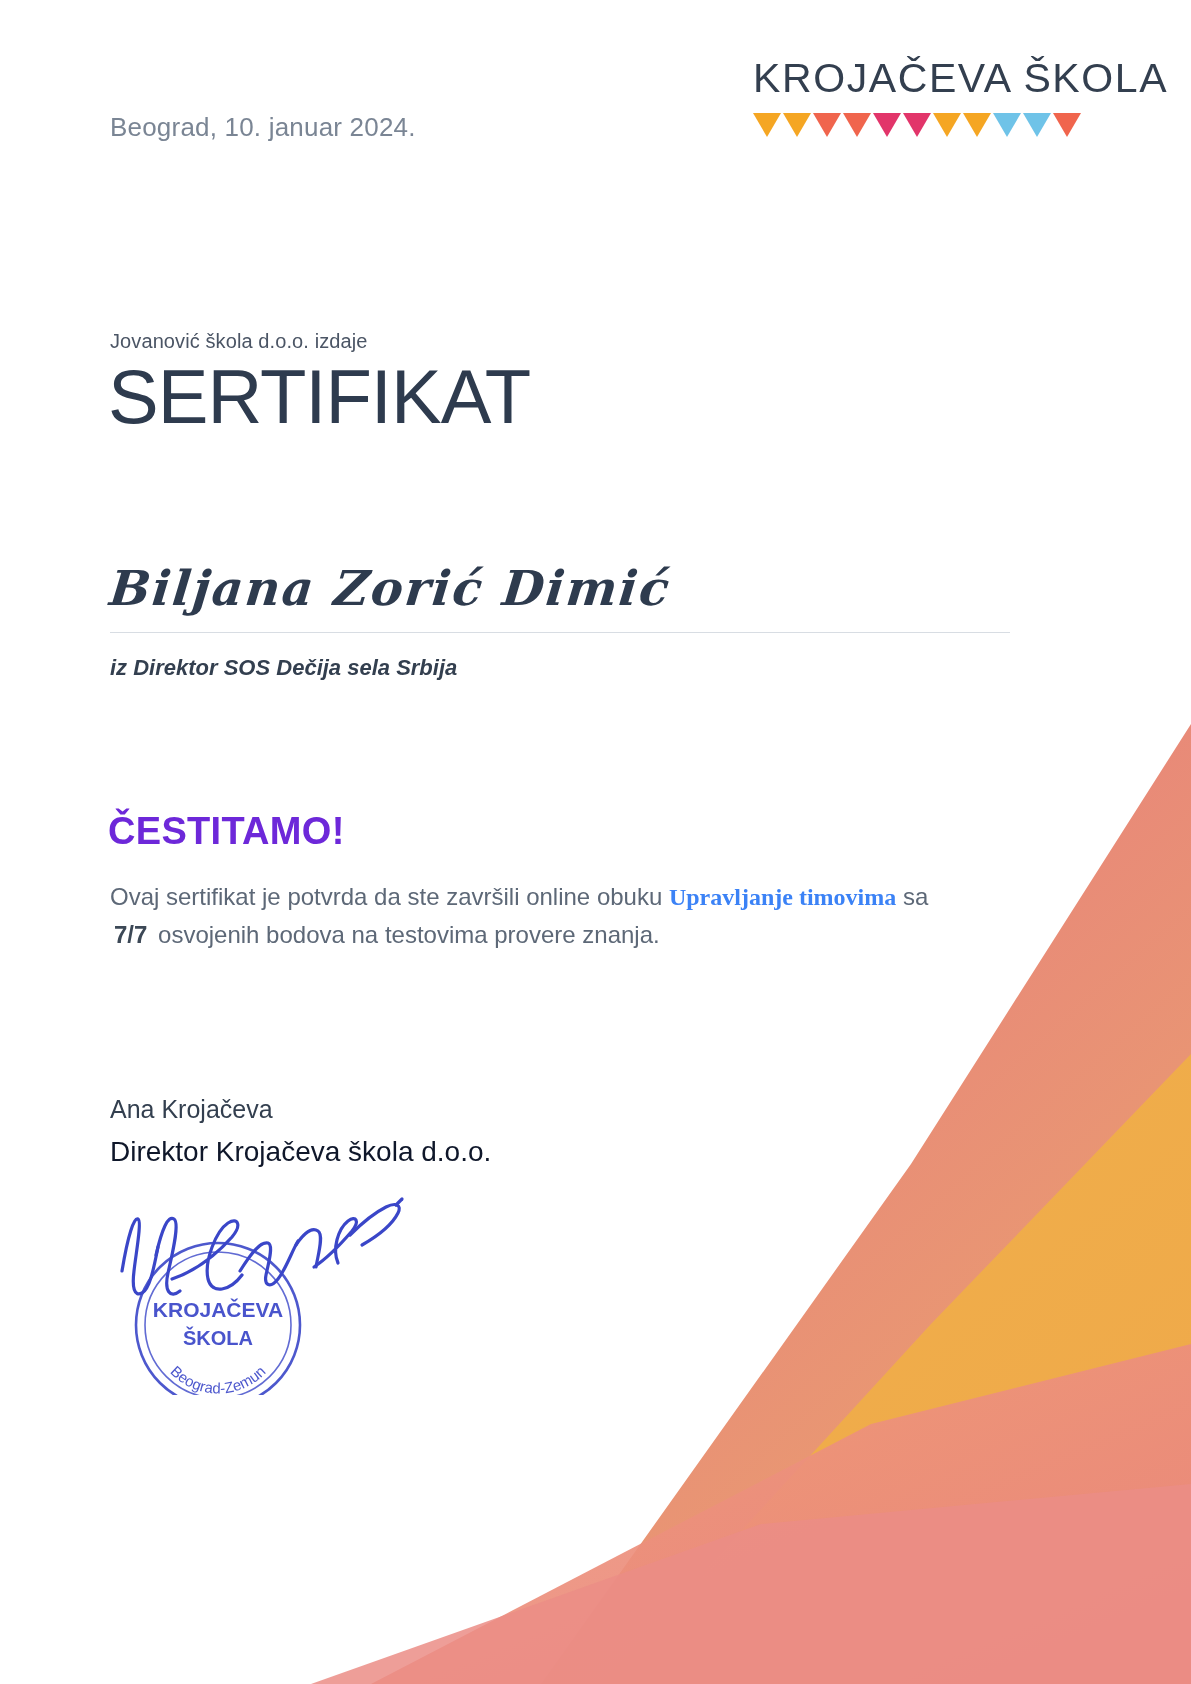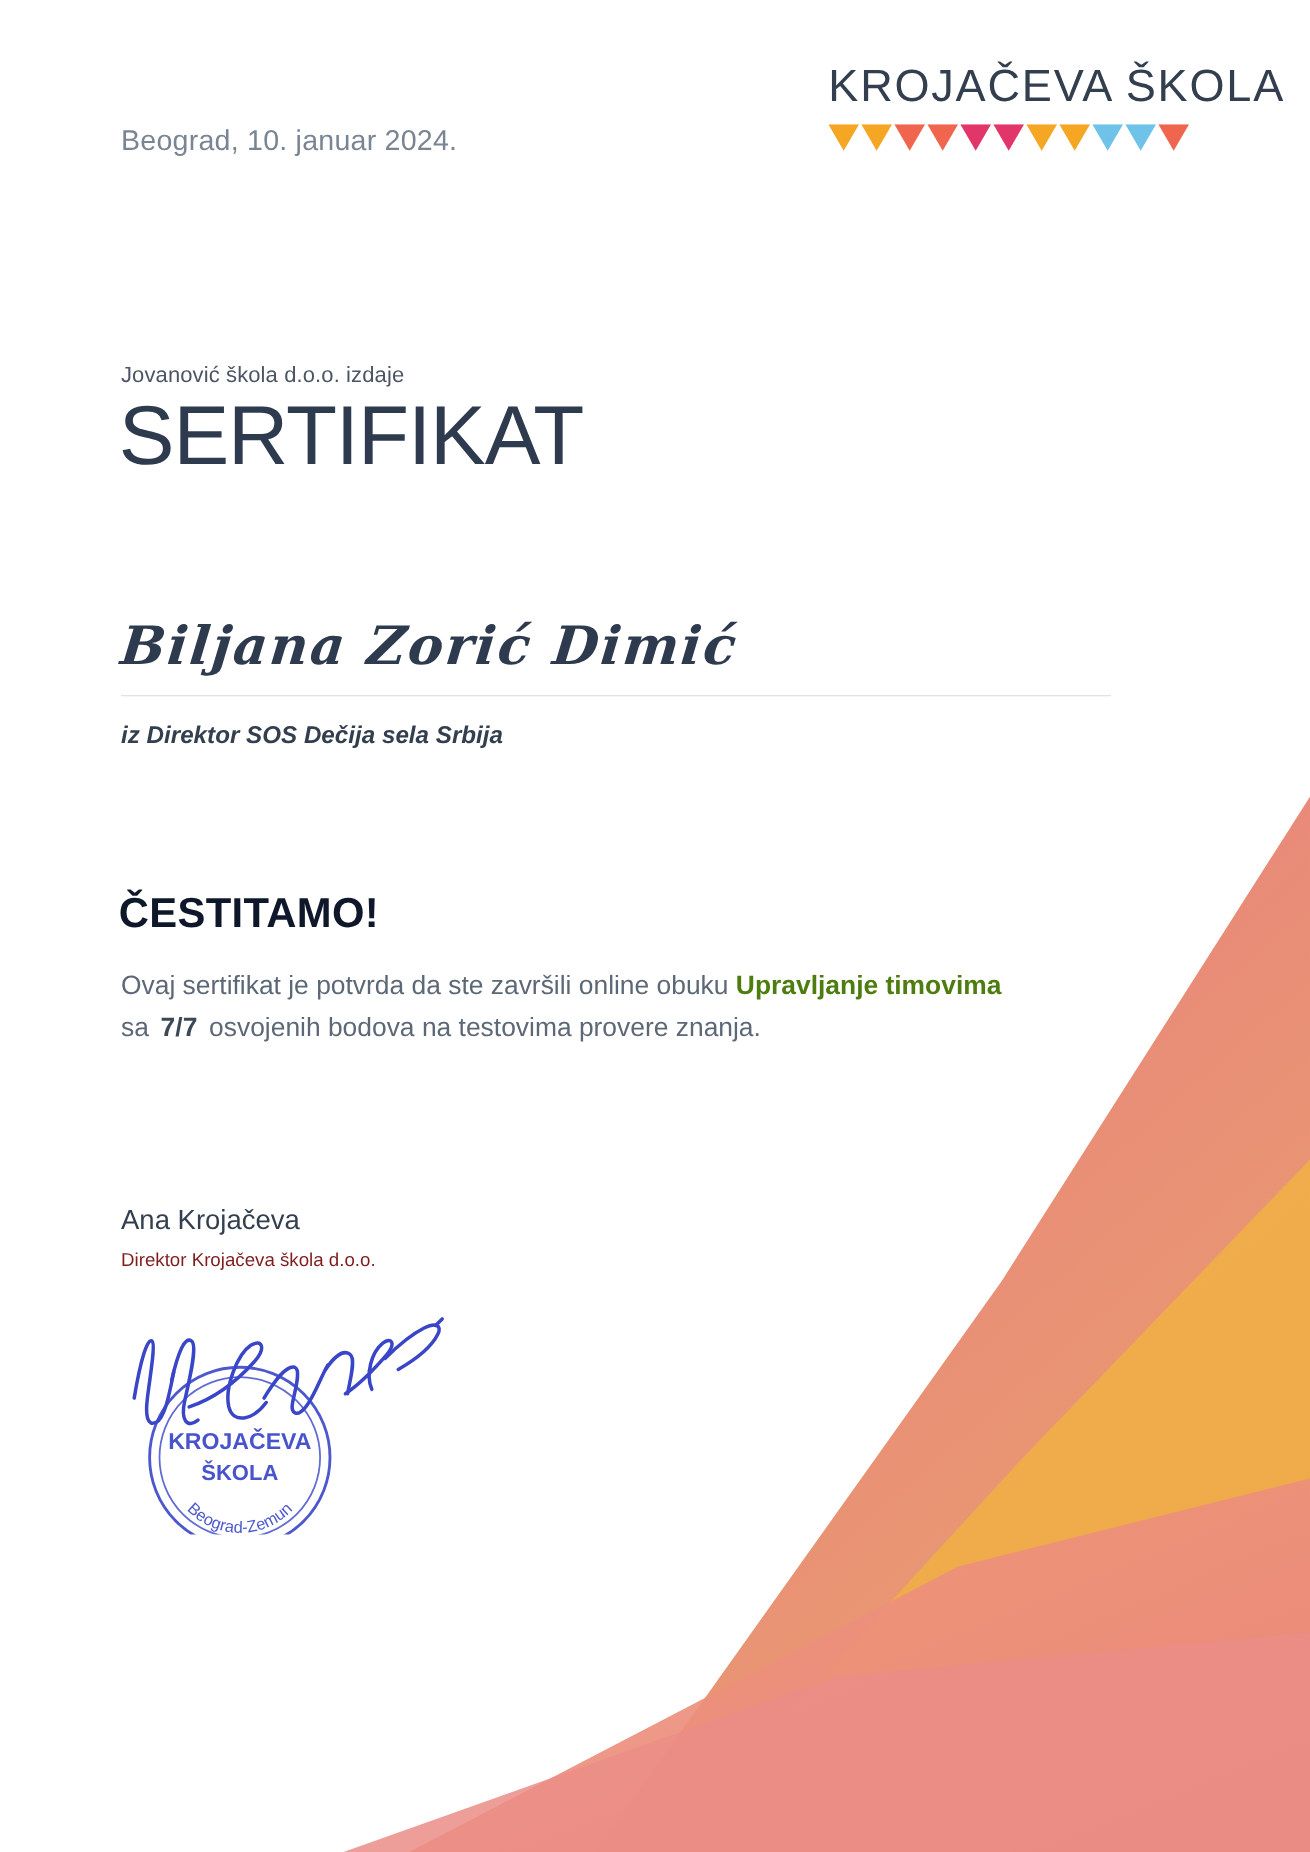--- a/index.html
+++ b/index.html
@@ -110,56 +110,57 @@
     color: #333f4f;
   }
 
   
   .congrats {
     position: absolute;
     top: 810px;
     left: 108px;
     font-size: 38px;
     font-weight: bold;
-    color: #0f172a;
+    color: #6d28d9;
     letter-spacing: 0.3px;
   }
   .body-text {
     position: absolute;
     top: 878px;
     left: 110px;
     width: 820px;
     font-size: 24px;
     line-height: 1.6;
     color: #5d6877;
   }
   .body-text b {
-    color: #4d7c0f;
-    font-weight: bold;
+    color: #3b82f6;
+    font-weight: bold;
+    font-family: Liberation Serif, serif;
   }
   .score {
     color: #3c4856;
     font-weight: bold;
     padding: 0 4px;
   }
 
   
   .signer-name {
     position: absolute;
     top: 1095px;
     left: 110px;
     font-size: 25px;
     color: #333f4f;
   }
   .signer-role {
     position: absolute;
     top: 1136px;
     left: 110px;
-    font-size: 17px;
-    color: #7f1d1d;
+    font-size: 28px;
+    color: #0f172a;
   }
   .signature-art {
     position: absolute;
     top: 1175px;
     left: 100px;
     width: 330px;
     height: 220px;
   }
 </style>
 </head>

